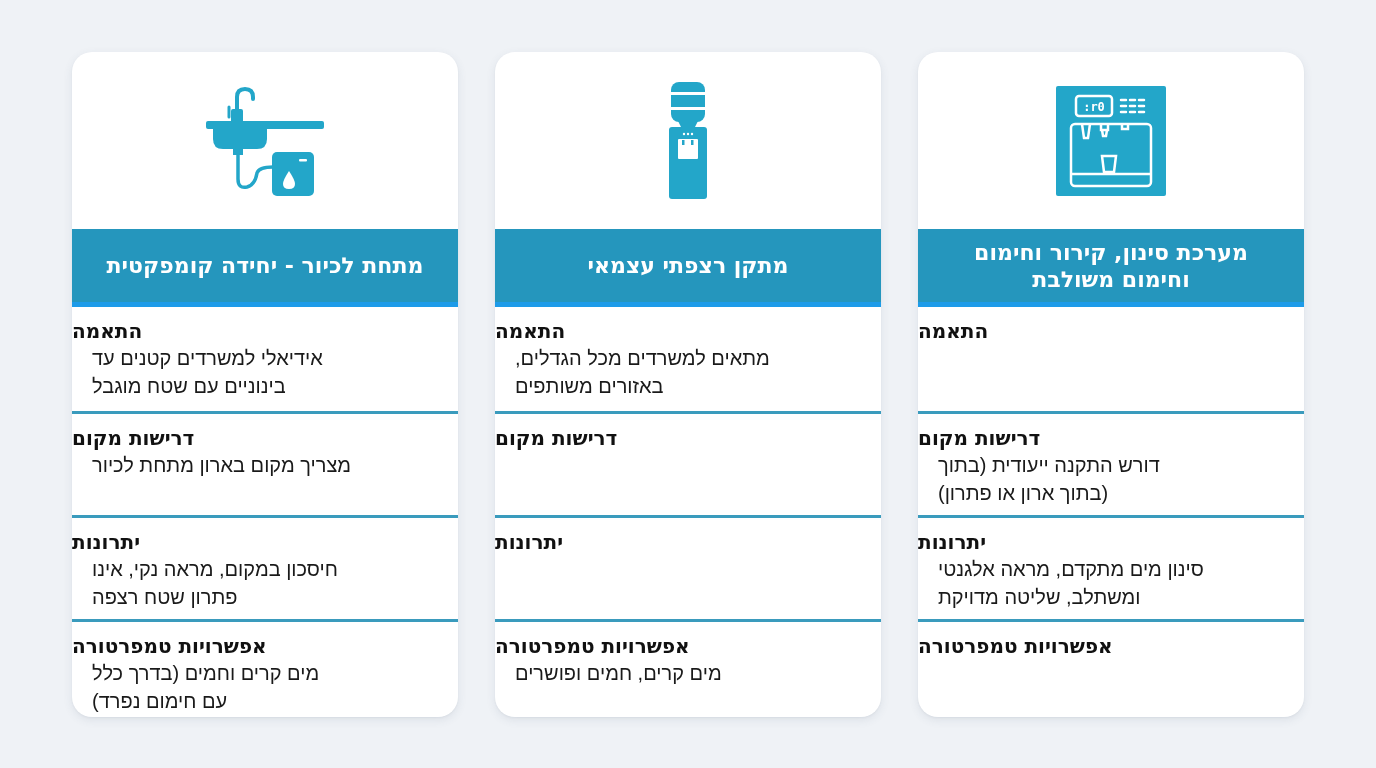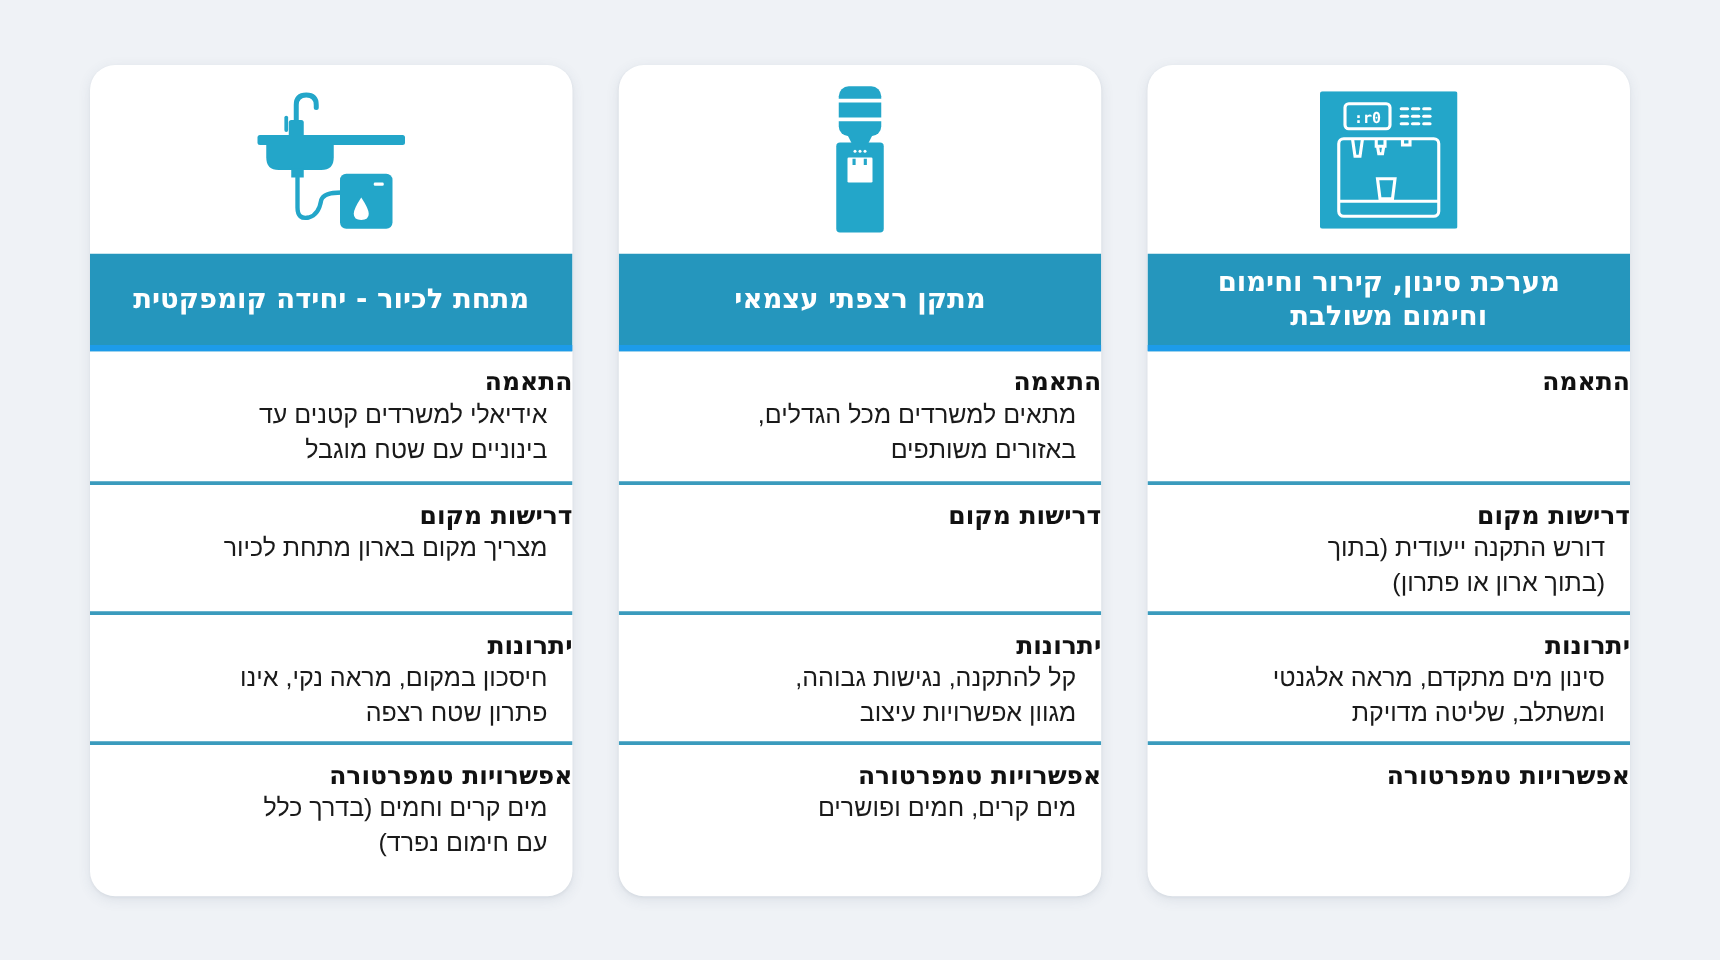--- a/index.html
+++ b/index.html
@@ -29,21 +29,21 @@
       height: 665px;
       background: #ffffff;
       border-radius: 20px;
       box-shadow: 0 3px 10px rgba(60, 80, 110, 0.10), 0 1px 2px rgba(60,80,110,0.06);
       overflow: hidden;
       display: flex;
       flex-direction: column;
       direction: rtl;
     }
     .icon-area {
-      height: 151px;
+      height: 177px;
       display: flex;
       align-items: center;
       justify-content: center;
       flex: none;
     }
     .icon-area svg {
       display: block;
     }
     .header-band {
       height: 73px;
@@ -62,24 +62,23 @@
       font-weight: bold;
       font-size: 22px;
       line-height: 27px;
       text-align: center;
       white-space: pre-line;
     }
     .section {
       flex: none;
       height: 104px;
       border-bottom: 3px solid #3a9bbd;
-      text-align: right;
+      text-align: left;
       padding-top: 11px;
       box-sizing: border-box;
-      padding-left: 16px;
     }
     .section.first { height: 107px; }
     .section.last {
       border-bottom: none;
       height: auto;
       flex: 1;
     }
     .section-title {
       font-family: "DejaVu Sans", sans-serif;
       font-weight: bold;
@@ -174,22 +173,20 @@
     <div class="section first">
       <div class="section-title">התאמה</div>
       <div class="section-text">מתאים למשרדים מכל הגדלים,
 באזורים משותפים</div>
     </div>
     <div class="section">
       <div class="section-title">דרישות מקום</div>
     </div>
     <div class="section">
       <div class="section-title">יתרונות</div>
-      <div class="section-text">קל להתקנה, נגישות גבוהה,
-מגוון אפשרויות עיצוב</div>
     </div>
     <div class="section last">
       <div class="section-title">אפשרויות טמפרטורה</div>
       <div class="section-text">מים קרים, חמים ופושרים</div>
     </div>
   </div>
 
   <div class="card">
     <div class="icon-area">
       <span>

